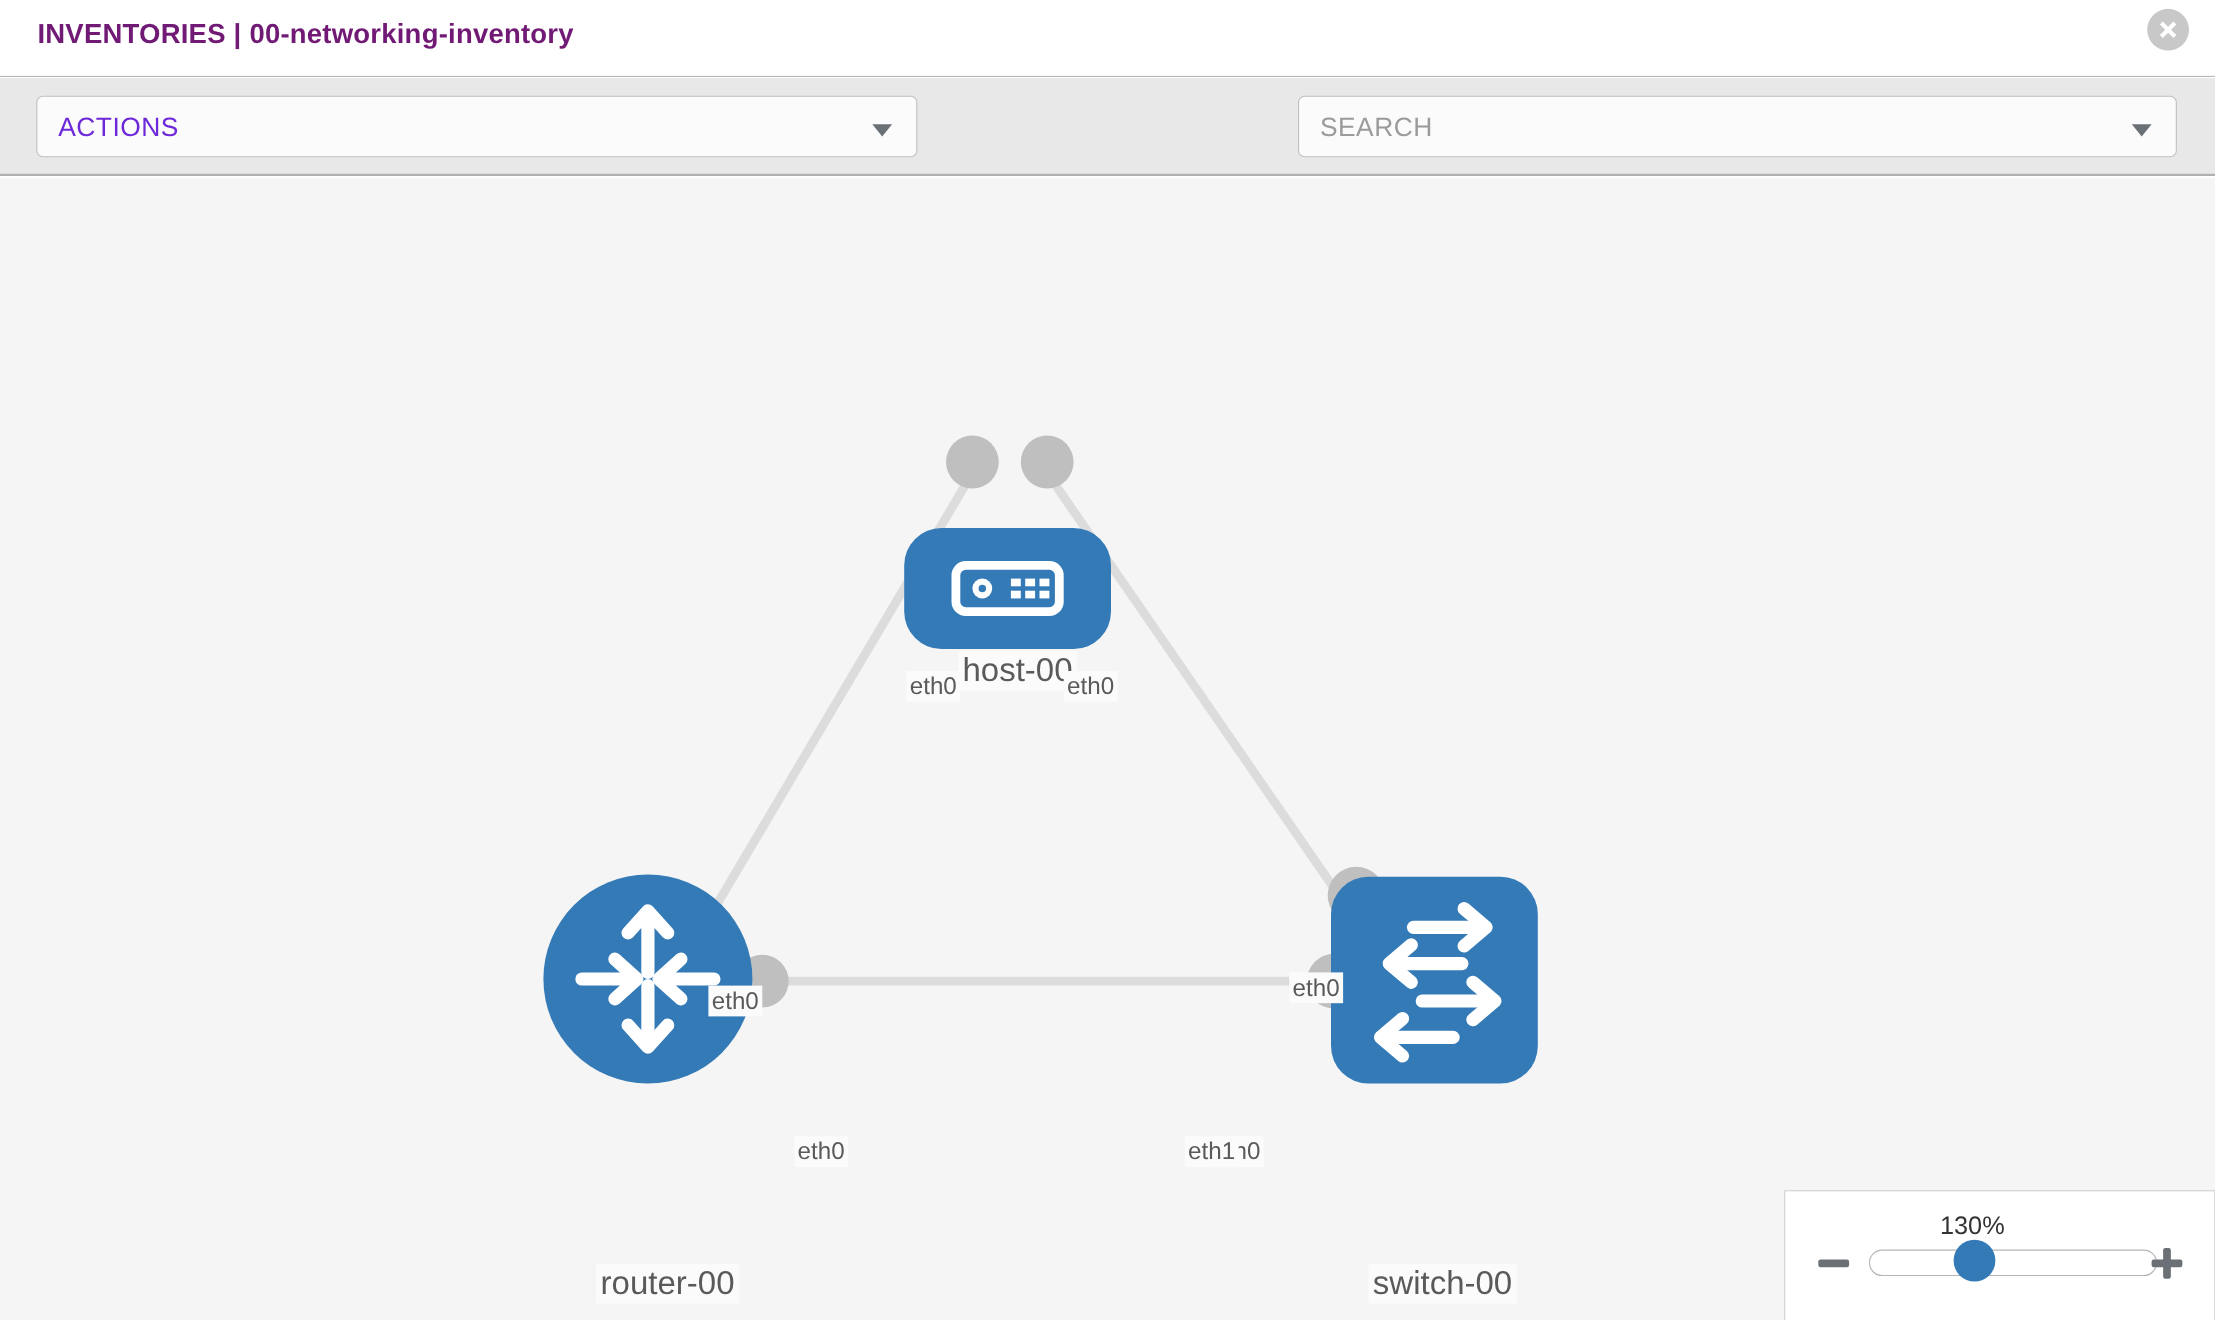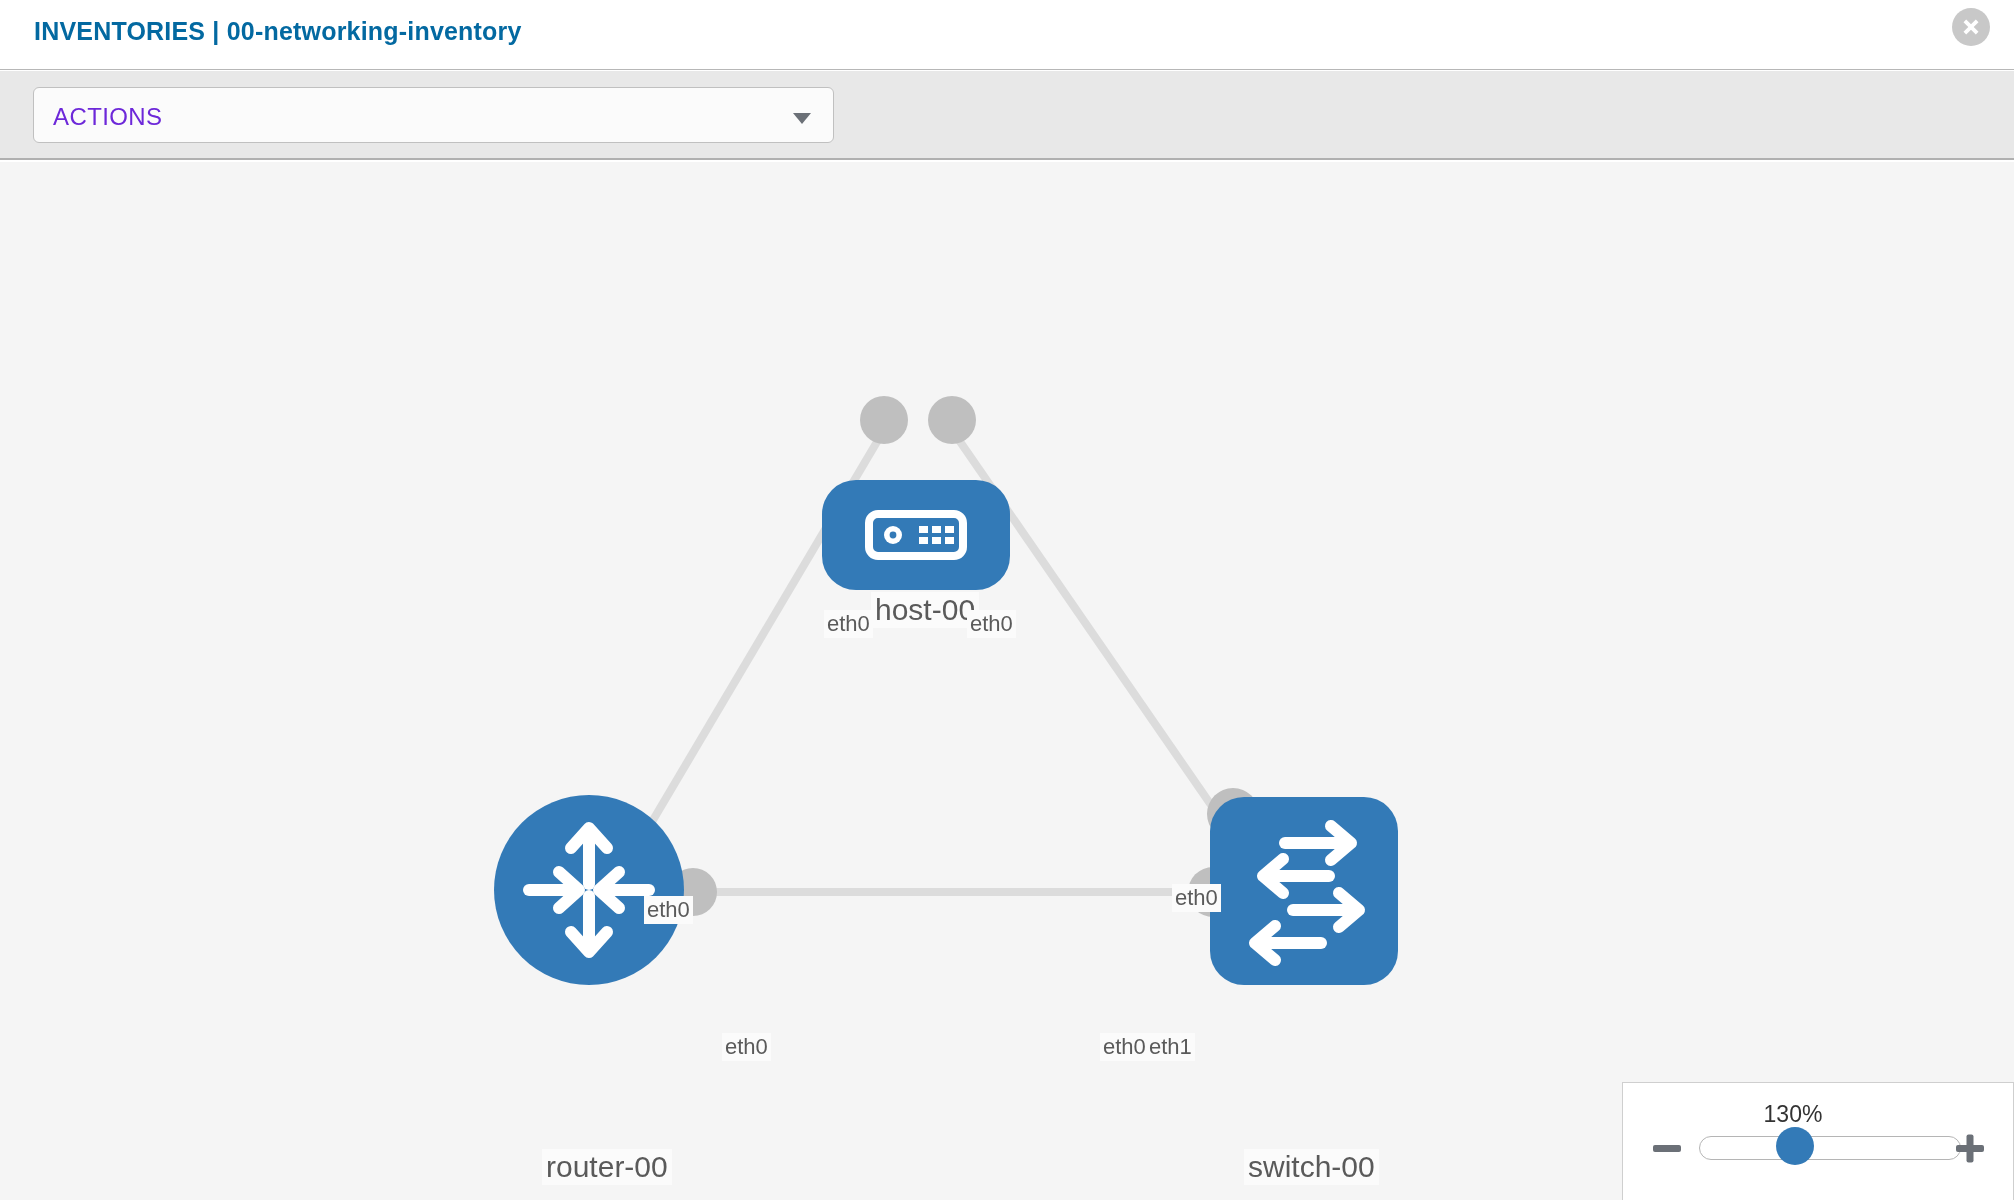--- a/index.html
+++ b/index.html
@@ -25,21 +25,21 @@
     left: 0; top: 0;
     width: 2014px; height: 70px;
     background: #ffffff;
     border-bottom: 1px solid #b7b7b7;
   }
   .header-title {
     position: absolute;
     left: 34px; top: 17px;
     font-size: 25px;
     font-weight: bold;
-    color: #0369a1;
+    color: #701a75;
     letter-spacing: 0.2px;
     white-space: nowrap;
   }
   .close-btn {
     position: absolute;
     right: 24px; top: 8px;
     width: 38px; height: 38px;
     border-radius: 50%;
     background: #c8c8c8;
     cursor: pointer;
@@ -209,20 +209,24 @@
     <div class="tool-icon key">
       <svg width="44" height="44" viewBox="0 0 44 44" aria-hidden="true">
         <g fill="#6b7077">
           <circle cx="15.5" cy="17.5" r="8.6"></circle>
           <circle cx="15.5" cy="17.5" r="3.4" fill="#e8e8e8"></circle>
           <path d="M21.5 22 L36 34.5 L33.4 37.4 L30.2 34.6 L28.2 36.8 L25.4 34.4 L27.4 32.2 L18.8 25 Z"></path>
         </g>
       </svg>
     </div>
 
+    <div class="search-box">
+      <span class="search-label">SEARCH</span>
+      <span class="caret"></span>
+    </div>
   </div>
 
   <div class="canvas">
 
     <svg class="topology-svg" viewBox="0 0 2014 1038">
 
       <g>
 
         <line x1="640" y1="680" x2="884" y2="268" stroke="#dcdcdc" stroke-width="8"></line>
 
@@ -302,21 +306,21 @@
 
     <div class="node-label" style="left:1244px; top:987px;">switch-00</div>
 
     <div class="edge-label" style="left:644px; top:734px;">eth0</div>
 
     <div class="edge-label" style="left:1172px; top:722px;">eth0</div>
 
     <div class="edge-label" style="left:722px; top:871px;">eth0</div>
 
     <div class="edge-label" style="left:1100px; top:871px;">eth0</div>
-    <div class="edge-label" style="left:1146px; top:871px;">eth1</div>
+    <div class="edge-label" style="left:1077px; top:871px;">eth1</div>
   </div>
 
   <div class="zoom-panel">
     <div class="zoom-value">130%</div>
 
     <div class="zoom-minus">
       <svg width="34" height="34" viewBox="0 0 34 34" aria-hidden="true">
         <rect x="3" y="14" width="28" height="7" rx="2" fill="#6b7077"></rect>
       </svg>
     </div>

